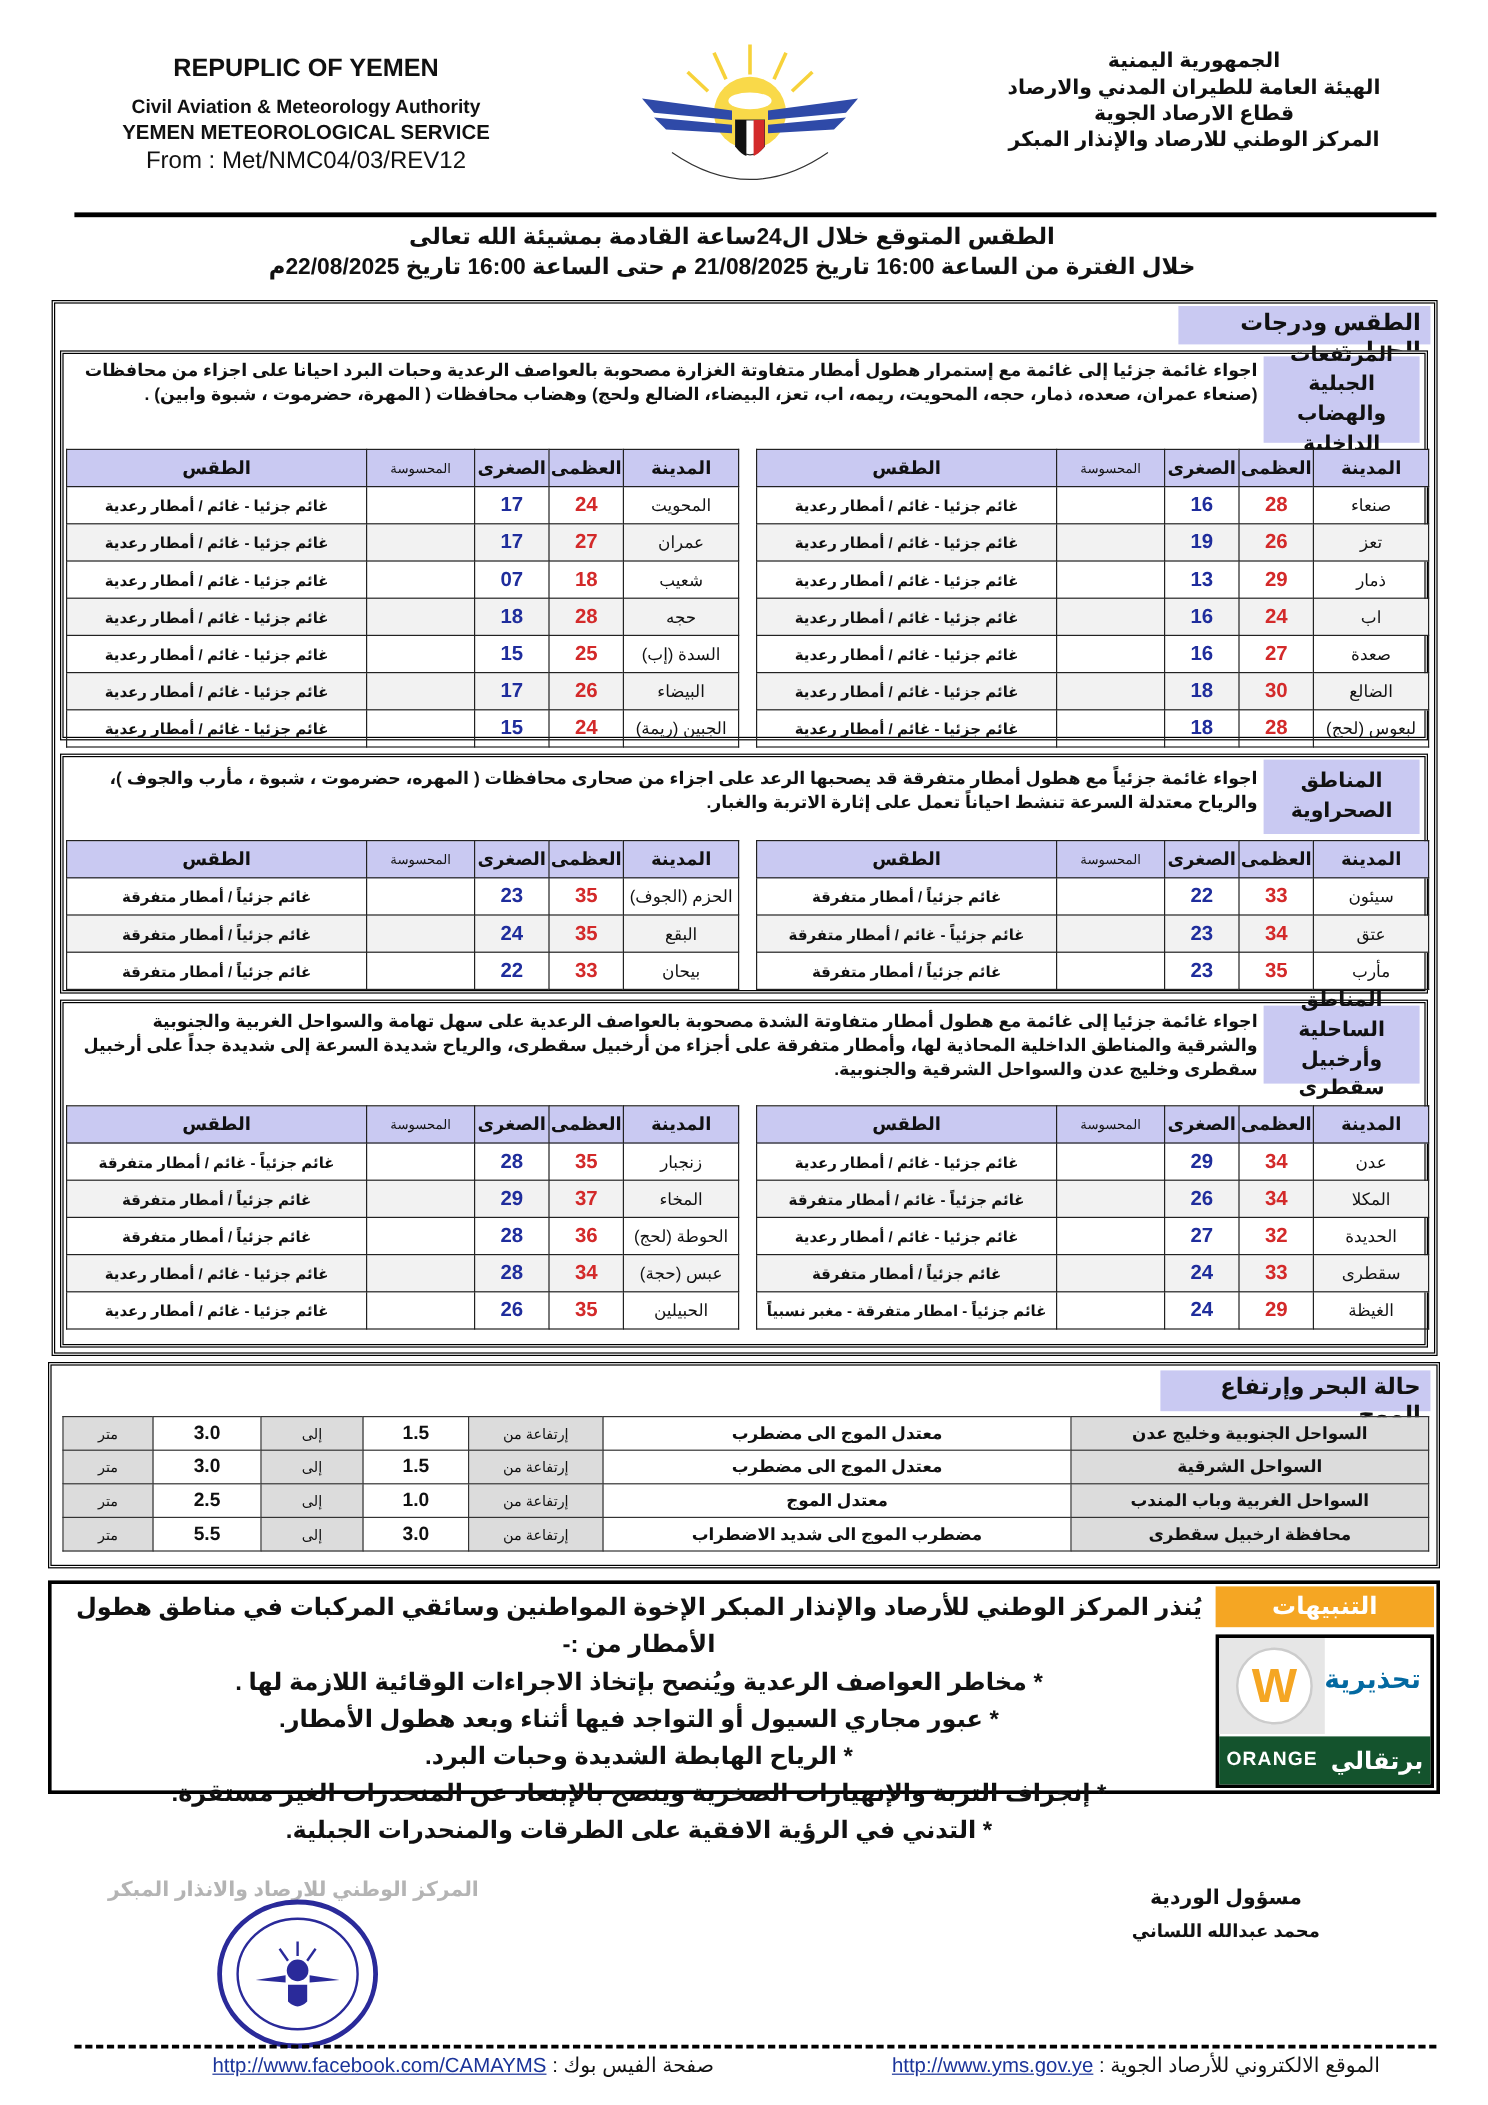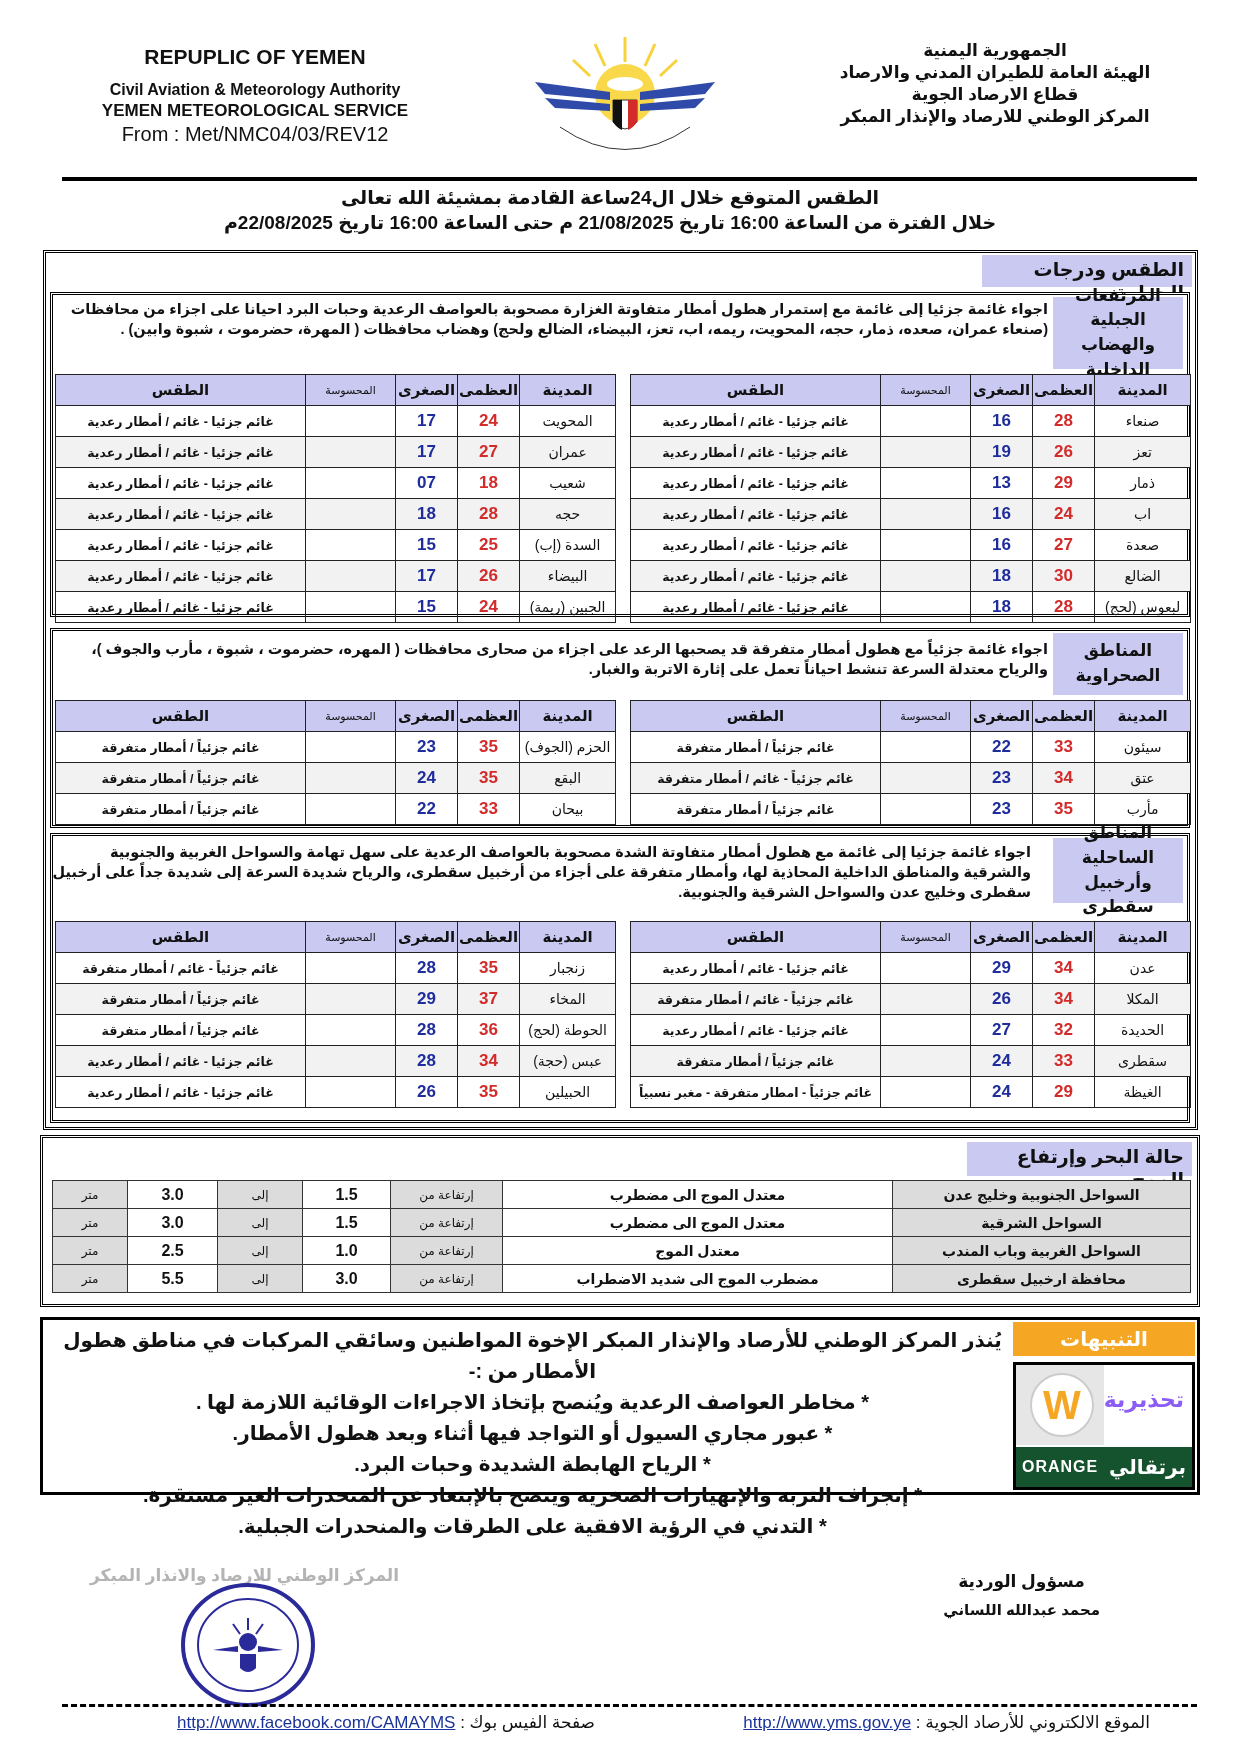--- a/index.html
+++ b/index.html
@@ -335,21 +335,21 @@
           <td class="min">22</td>
           <td class="feels"></td>
           <td class="wx">غائم جزئياً / أمطار متفرقة</td>
         </tr>
       </tbody>
     </table>
   </div>
 
 <div class="abs region" style="left:50px; top:833px; width:1140px; height:290px;"></div>
 <div class="abs region-label" style="right:57px; top:838px; width:130px; height:65px;">المناطق الساحلية وأرخبيل سقطرى</div>
-<div class="abs region-text" style="left:38px; top:840px; width:985px;">اجواء غائمة جزئيا إلى غائمة مع هطول أمطار متفاوتة الشدة مصحوبة بالعواصف الرعدية على سهل تهامة والسواحل الغربية والجنوبية والشرقية والمناطق الداخلية المحاذية لها، وأمطار متفرقة على أجزاء من أرخبيل سقطرى، والرياح شديدة السرعة إلى شديدة جداً على أرخبيل سقطرى وخليج عدن والسواحل الشرقية والجنوبية.</div>
+<div class="abs region-text" style="left:55px; top:840px; width:985px;">اجواء غائمة جزئيا إلى غائمة مع هطول أمطار متفاوتة الشدة مصحوبة بالعواصف الرعدية على سهل تهامة والسواحل الغربية والجنوبية والشرقية والمناطق الداخلية المحاذية لها، وأمطار متفرقة على أجزاء من أرخبيل سقطرى، والرياح شديدة السرعة إلى شديدة جداً على أرخبيل سقطرى وخليج عدن والسواحل الشرقية والجنوبية.</div>
 <div class="abs" style="left:630px; top:921px;">
     <table class="t">
       <colgroup>
         <col style="width: 96px;">
         <col style="width: 62px;">
         <col style="width: 62px;">
         <col style="width: 90px;">
         <col style="width: 250px;">
       </colgroup>
       <thead>
@@ -510,21 +510,21 @@
         </tr>
       </tbody>
   </table>
 </div>
 
 <div class="abs warn-frame"></div>
 <div class="abs warn-title" style="right:45px; top:1322px; width:182px; height:34px; line-height:34px;">التنبيهات والتحذيرات</div>
 <div class="abs" style="right:45px; top:1362px; width:182px; height:128px; border:3px solid #000; box-sizing:border-box; background:#fff;">
   <div style="position:absolute; left:0; top:0; width:88px; height:80px; background:#e6e6e6;"></div>
   <div style="position:absolute; left:14px; top:8px; width:60px; height:60px; border-radius:50%; background:#fff; border:2px solid #ccc; display:flex; align-items:center; justify-content:center; font-weight:bold; font-size:40px; color:#f5a623;">W</div>
-  <div style="position:absolute; right:8px; top:22px; font-weight:bold; font-size:22px; color:#8b5cf6; direction:rtl;">تحذيرية</div>
+  <div style="position:absolute; right:8px; top:22px; font-weight:bold; font-size:22px; color:#0369a1; direction:rtl;">تحذيرية</div>
   <div style="position:absolute; left:0; bottom:0; width:100%; height:40px; background:#14532d; display:flex; align-items:center; justify-content:space-between; padding:0 6px; box-sizing:border-box;">
     <span style="color:#fff; font-weight:bold; font-size:16px; letter-spacing:1px;">ORANGE</span>
     <span style="color:#fff; font-weight:bold; font-size:20px;">برتقالي</span>
   </div>
 </div>
 <div class="abs warn-text" style="left:60px; top:1325px; width:945px;">
   <div>يُنذر المركز الوطني للأرصاد والإنذار المبكر الإخوة المواطنين وسائقي المركبات في مناطق هطول الأمطار من :-</div>
   <div>*  مخاطر العواصف الرعدية ويُنصح بإتخاذ الاجراءات الوقائية اللازمة لها .</div>
   <div>* عبور مجاري السيول أو التواجد فيها أثناء وبعد هطول الأمطار.</div>
   <div>* الرياح الهابطة الشديدة وحبات البرد.</div>

